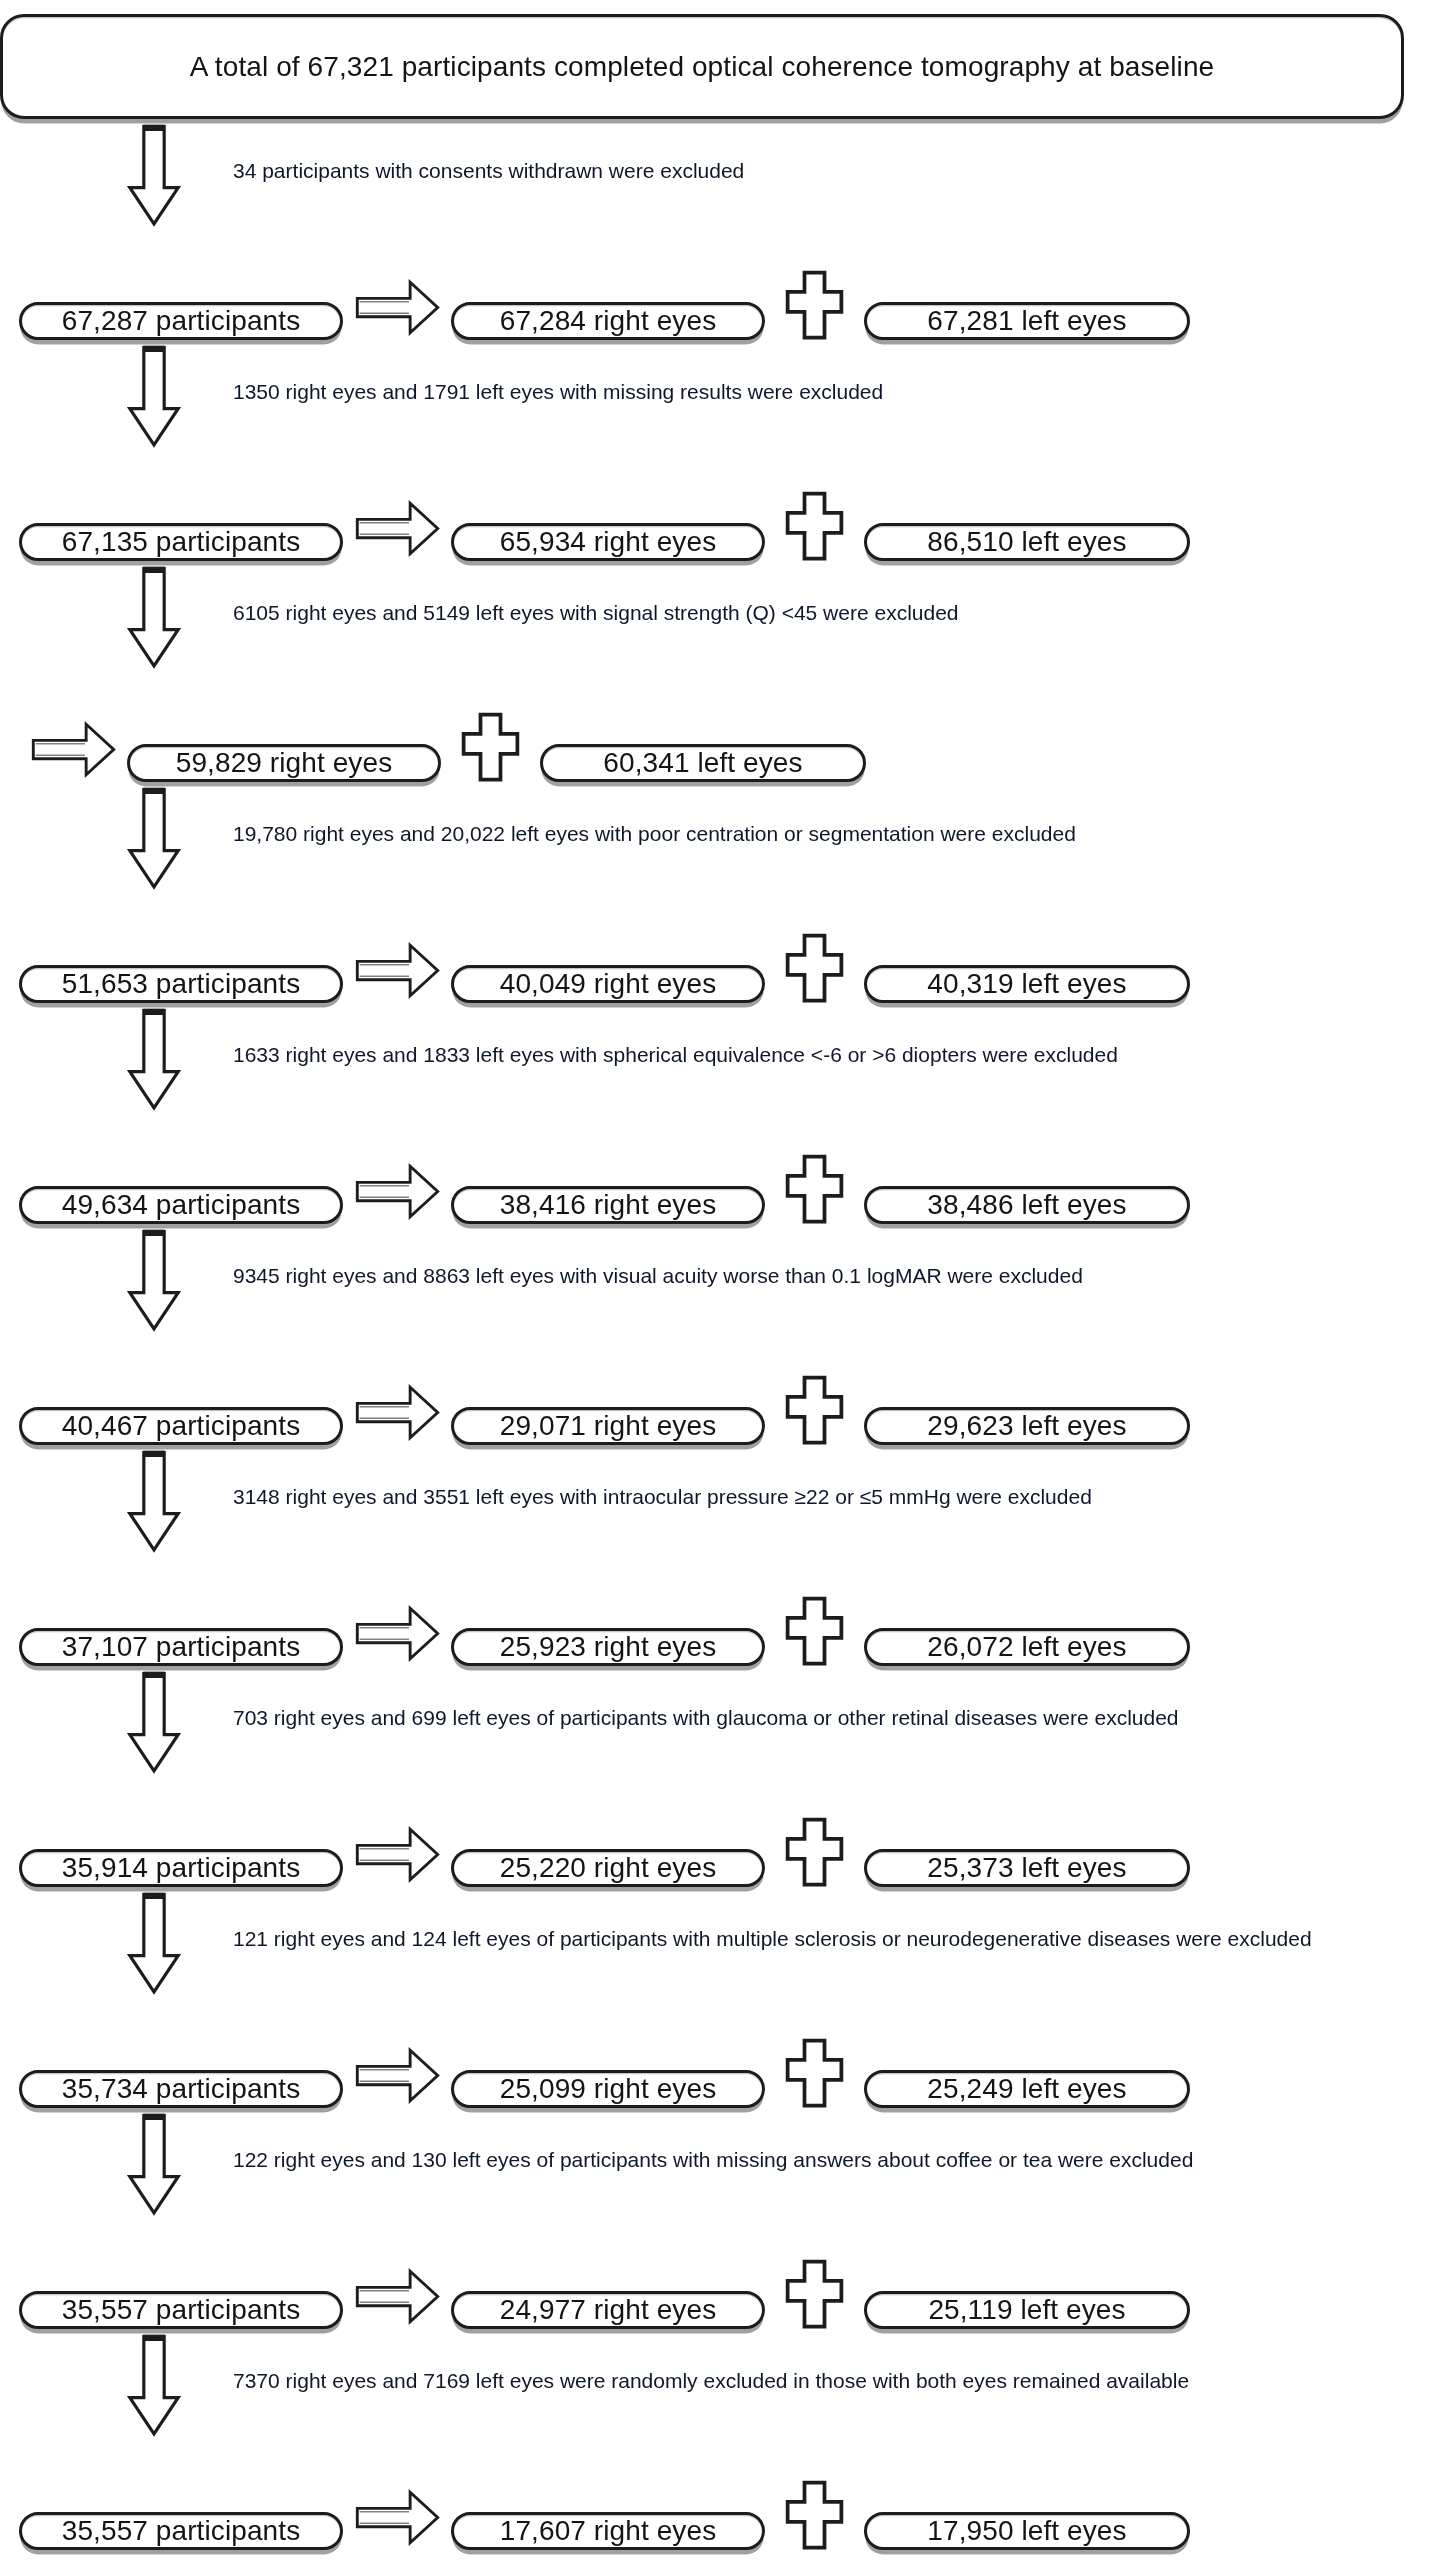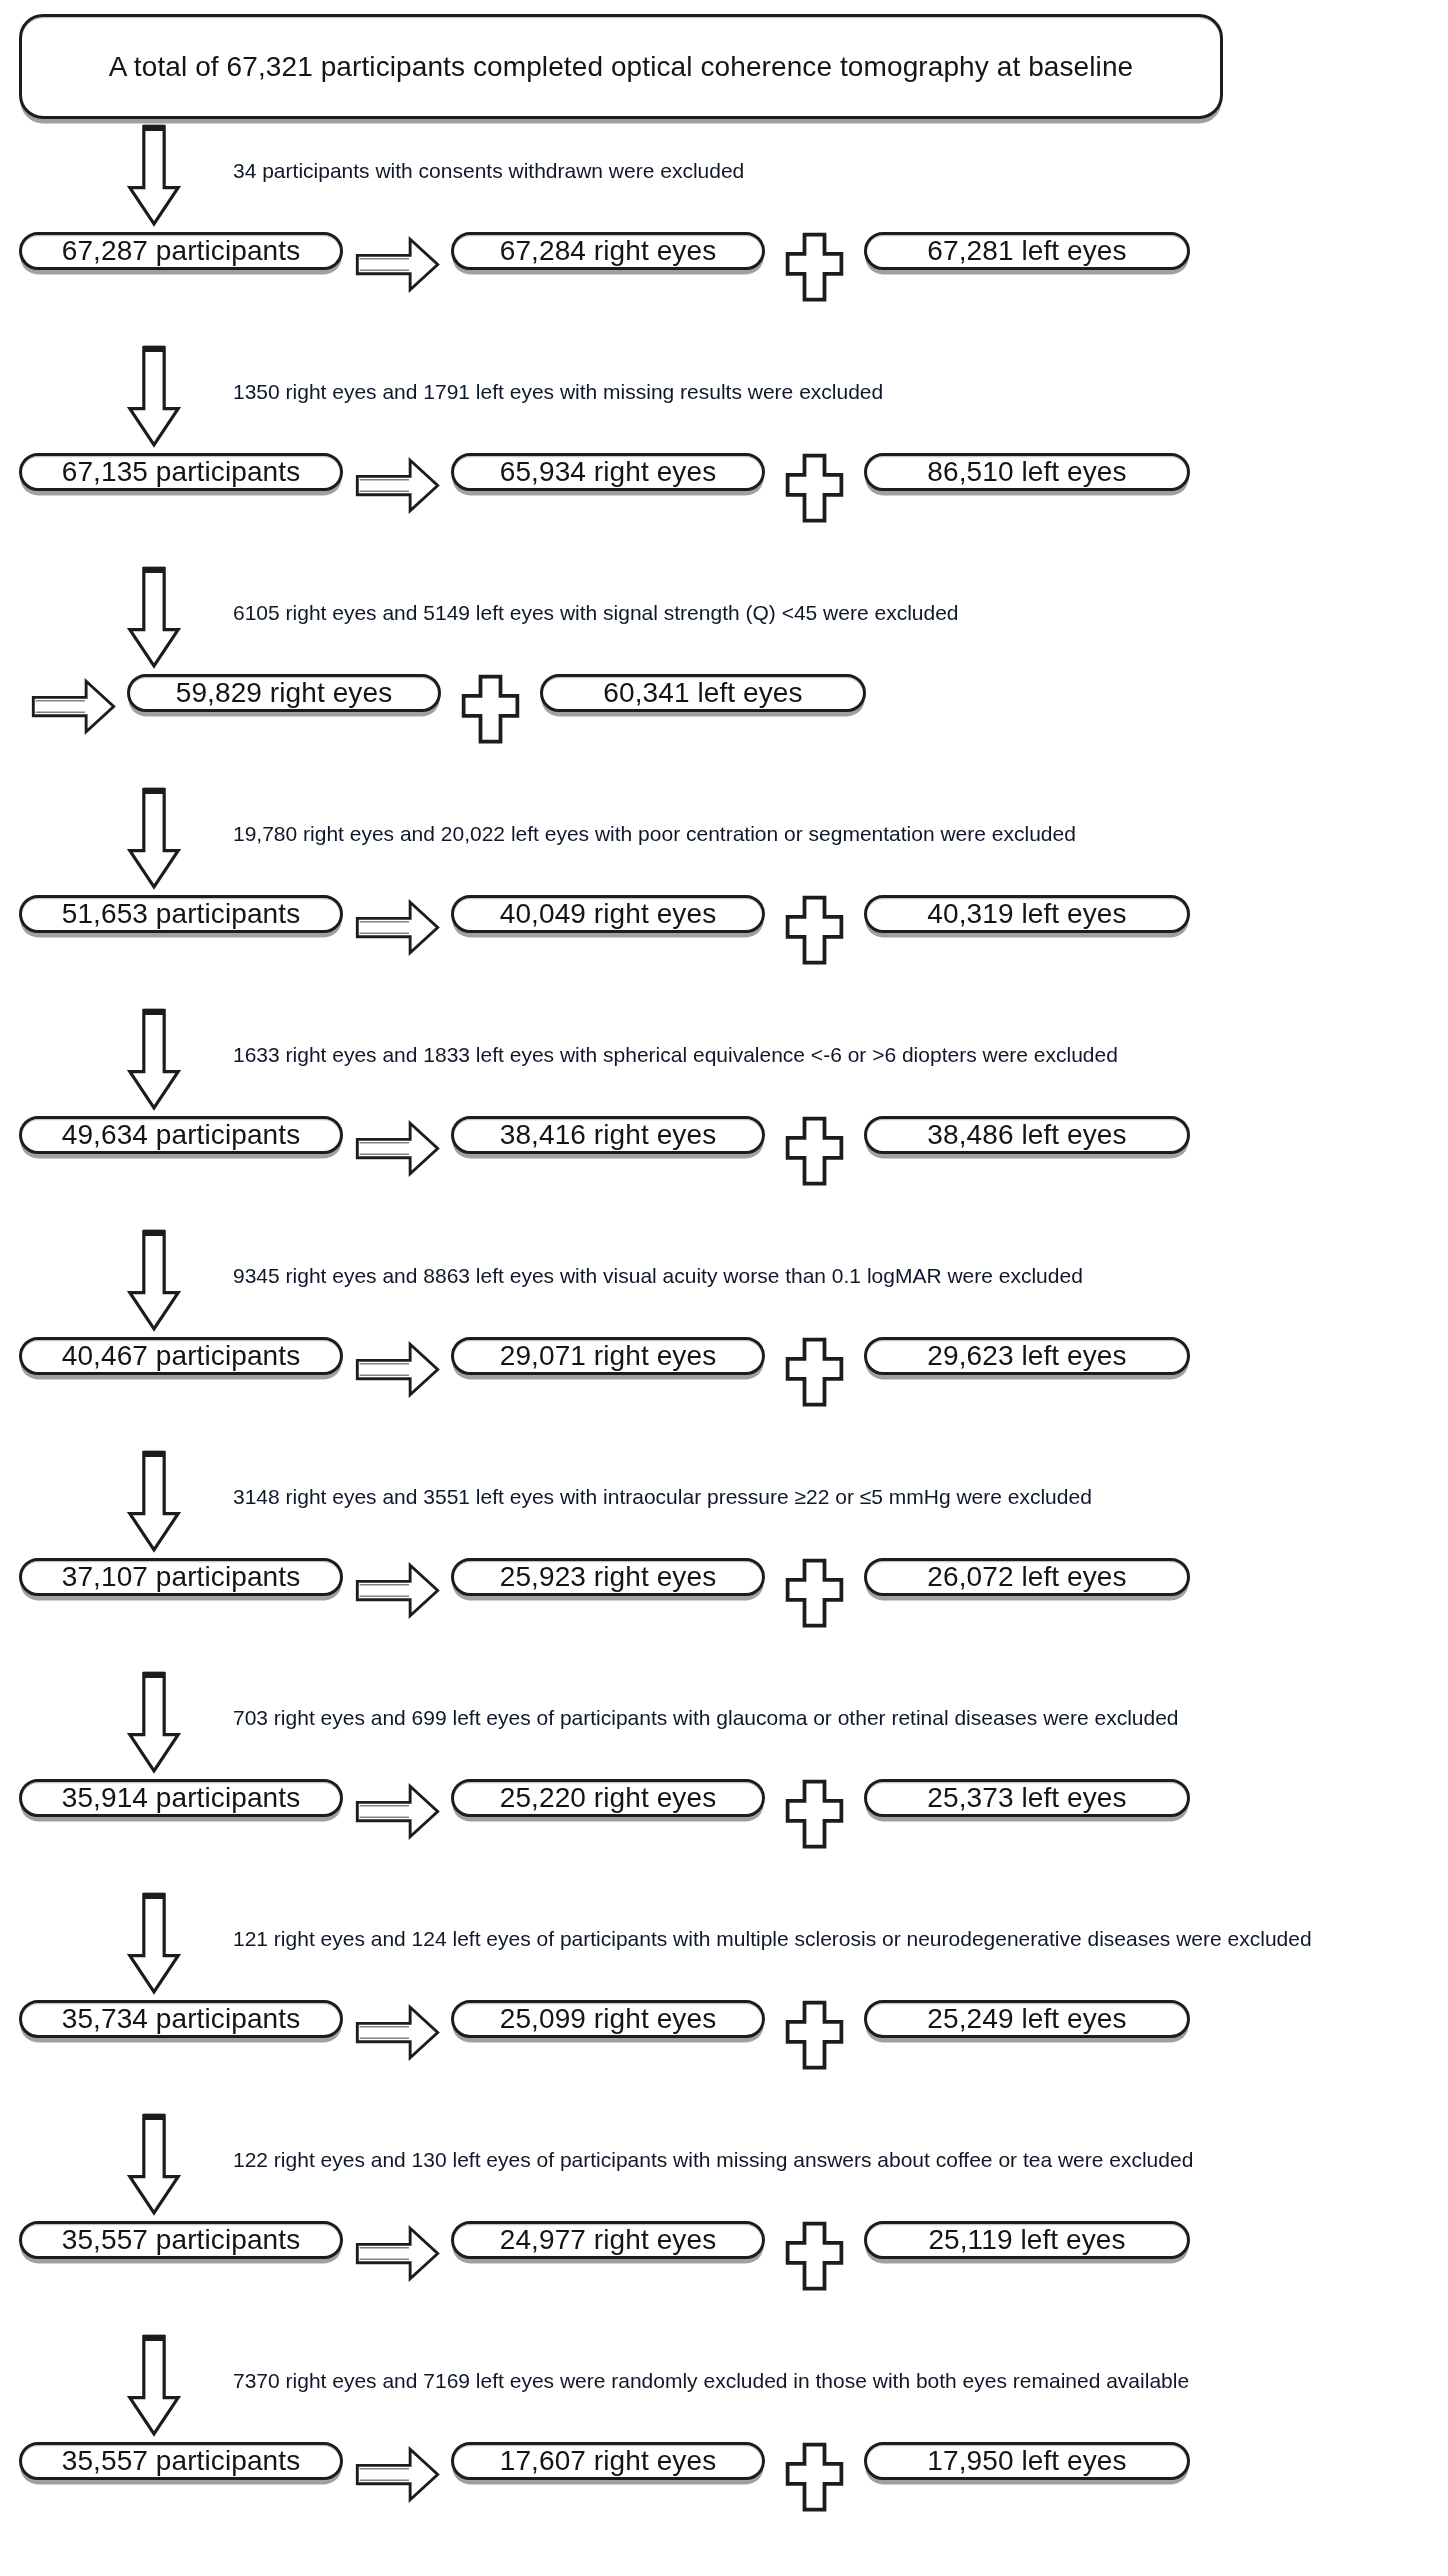--- a/index.html
+++ b/index.html
@@ -29,22 +29,21 @@
     display: flex;
     align-items: center;
     justify-content: center;
     font-size: 28px;
     letter-spacing: 0.1px;
     color: #141414;
     box-shadow: 0 5.7px 0 -1.3px rgba(28,28,28,0.42), 0 1.3px 0 0 rgba(28,28,28,0.25) inset;
     white-space: nowrap;
   }
   .title-box {
-    margin-left: 19px;
-    width: 1204px;
+    width: 1404px;
     height: 105px;
   }
   
   .step-note {
     height: 113px;
     display: flex;
     align-items: center;
     padding-left: 127px;
     box-sizing: border-box;
   }
@@ -60,21 +59,21 @@
     margin-left: 52px;
     font-size: 21px;
     color: #0f172a;
     white-space: nowrap;
     transform: translateY(-5.1px);
   }
   
   .box-row {
     height: 108px;
     display: flex;
-    align-items: flex-start;
+    align-items: flex-end;
     margin-left: 19px;
   }
   .participants-box { width: 324px; }
   .right-eyes-box  { width: 314px; }
   .left-eyes-box   { width: 326px; }
   .conn {
     display: flex;
     align-items: center;
     justify-content: center;
     flex: 0 0 auto;

